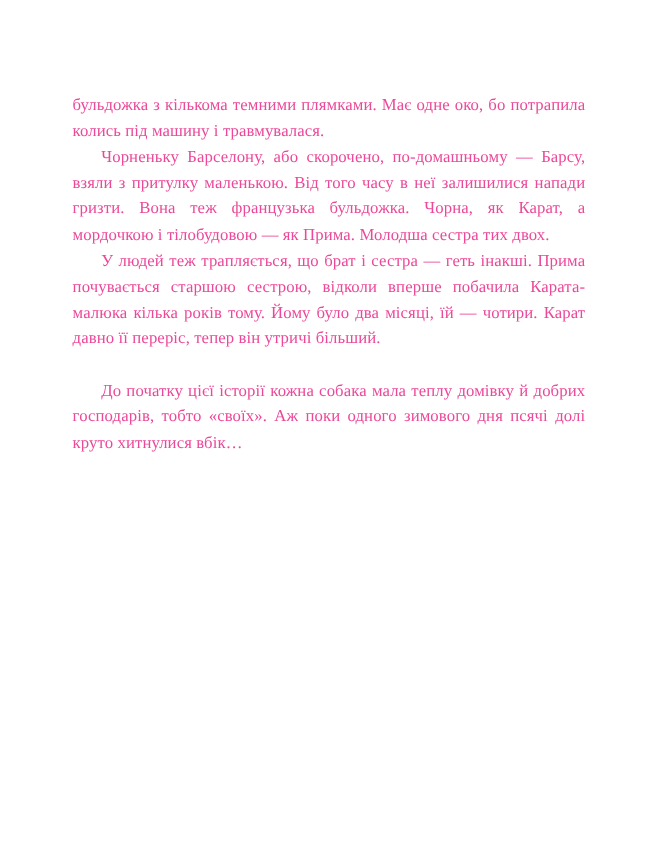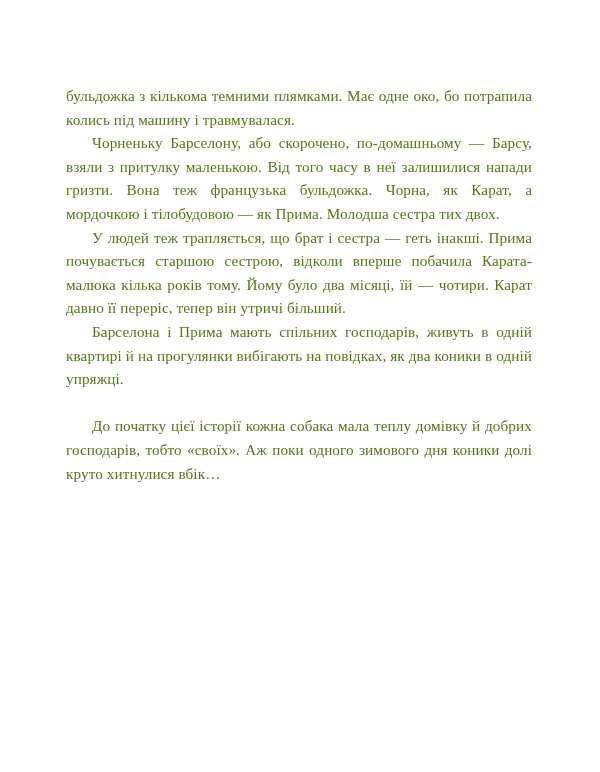--- a/index.html
+++ b/index.html
@@ -27,38 +27,37 @@
     top: 84px;
     width: 466px;
   }
   .para {
     margin: 0;
     font-size: 15.2px;
     line-height: 23.6px;
     text-align: justify;
     text-justify: inter-word;
     hyphens: manual;
-    color: #4d7c0f;
+    color: #ec4899;
     letter-spacing: 0.1px;
   }
   .para.indent {
     text-indent: 26px;
   }
   .para.no-indent {
     text-indent: 0;
   }
   .gap-block {
     height: 23.6px;
   }
 </style>
 </head>
 <body>
 
 <div class="page">
   <div class="text-column">
     <p class="para no-indent">бульдожка з кількома темними плямками. Має одне око, бо потрапила колись під машину і травмувалася.</p>
     <p class="para indent">Чорненьку Барселону, або скорочено, по-домашньому — Барсу, взяли з притулку маленькою. Від того часу в неї залишилися напади гризти. Вона теж французька бульдожка. Чорна, як Карат, а мордочкою і тілобудовою — як Прима. Молодша сестра тих двох.</p>
     <p class="para indent">У людей теж трапляється, що брат і сестра — геть інакші. Прима почувається старшою сестрою, відколи вперше побачила Карата-малюка кілька років тому. Йому було два місяці, їй — чотири. Карат давно її переріс, тепер він утричі більший.</p>
-    <p class="para indent">Барселона і Прима мають спільних господарів, живуть в одній квартирі й на прогулянки вибігають на повідках, як два коники в одній упряжці.</p>
     <div class="gap-block"></div>
-    <p class="para indent">До початку цієї історії кожна собака мала теплу домівку й добрих господарів, тобто «своїх». Аж поки одного зимового дня коники долі круто хитнулися вбік…</p>
+    <p class="para indent">До початку цієї історії кожна собака мала теплу домівку й добрих господарів, тобто «своїх». Аж поки одного зимового дня псячі долі круто хитнулися вбік…</p>
   </div>
 </div>
 
 </body></html>

